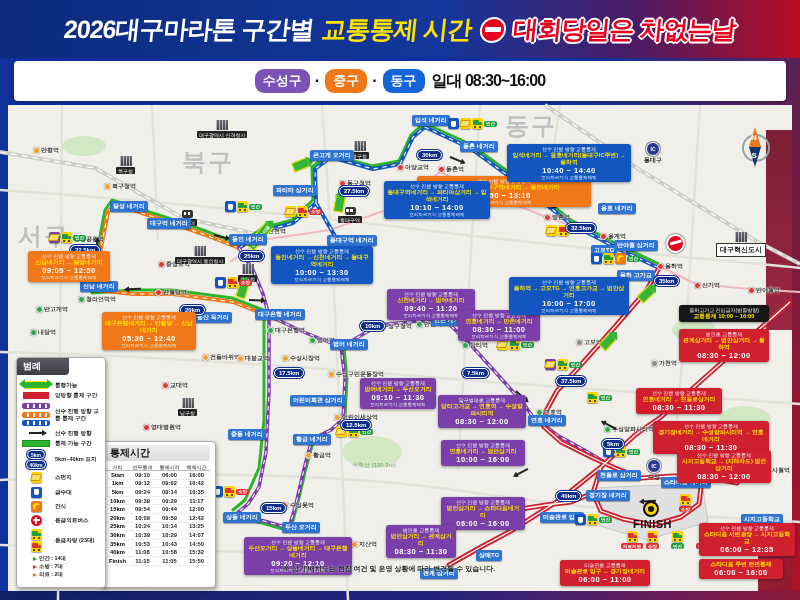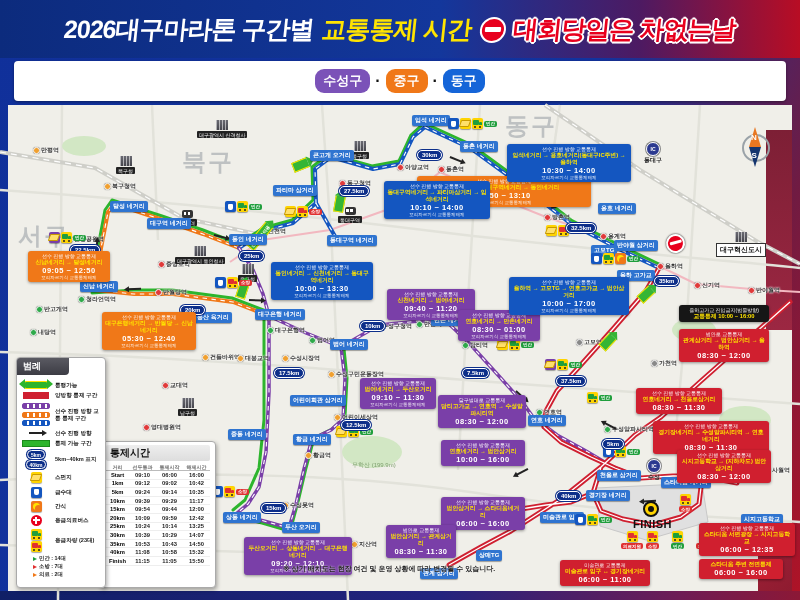--- a/index.html
+++ b/index.html
@@ -159,20 +159,21 @@
   </div>
 
   <div class="sub">
     <span id="district-badges" style="display:flex;align-items:center;gap:5px;">
         <div class="badge" style="background: rgb(123, 82, 184);">수성구</div>
         <span class="s-dot">·</span>
         <div class="badge" style="background: rgb(240, 120, 24);">중구</div>
         <span class="s-dot">·</span>
         <div class="badge" style="background: rgb(21, 101, 216);">동구</div>
       </span>
+    <span class="s-blk">일대 08:30~16:00</span>
   </div>
 
   <div class="mapbg"></div>
   <div class="rband"></div>
   <div class="rcorner"></div>
 
   <svg class="routes" width="800" height="600" viewBox="0 0 800 600">
     <g>
       <path class="road" d="M0,190 C150,200 300,215 440,232 S700,258 800,268"></path>
       <path class="road" d="M0,352 C180,356 360,372 520,384 S720,398 800,404"></path>
@@ -249,42 +250,42 @@
         <div class="cm">대구은행네거리 → 반월당 → 신남네거리</div>
         <div class="ctm">05:30 ~ 12:40</div>
         <div class="cf">꼬리자르기식 교통통제해제</div>
       </div>
       <div class="callout c-blue" style="left: 384px; top: 181px; width: 100px;">
         <div class="ct">선수 진행 방향 교통통제</div>
         <div class="cm">동대구역네거리 → 파티마삼거리 → 입석네거리</div>
         <div class="ctm">10:10 ~ 14:00</div>
         <div class="cf">꼬리자르기식 교통통제해제</div>
       </div>
-      <div class="callout c-blue" style="left: 271px; top: 246px; width: 96px; margin-top: 16px;">
+      <div class="callout c-blue" style="left: 271px; top: 246px; width: 96px;">
         <div class="ct">선수 진행 방향 교통통제</div>
         <div class="cm">동인네거리 → 신천네거리 → 동대구역네거리</div>
         <div class="ctm">10:00 ~ 13:30</div>
         <div class="cf">꼬리자르기식 교통통제해제</div>
       </div>
       <div class="callout c-blue" style="left: 507px; top: 144px; width: 118px;">
         <div class="ct">선수 진행 방향 교통통제</div>
         <div class="cm">입석네거리 → 용호네거리(동대구IC주변) → 율하역</div>
-        <div class="ctm">10:30 ~ 14:00</div>
+        <div class="ctm">10:40 ~ 14:40</div>
         <div class="cf">꼬리자르기식 교통통제해제</div>
       </div>
       <div class="callout c-purple" style="left: 387px; top: 289px; width: 82px;">
         <div class="ct">선수 진행 방향 교통통제</div>
         <div class="cm">신천네거리 → 범어네거리</div>
         <div class="ctm">09:40 ~ 11:20</div>
         <div class="cf">꼬리자르기식 교통통제해제</div>
       </div>
       <div class="callout c-purple" style="left: 458px; top: 310px; width: 76px;">
         <div class="ct">선수 진행 방향 교통통제</div>
         <div class="cm">연호네거리 → 만촌네거리</div>
-        <div class="ctm">08:30 ~ 01:00</div>
+        <div class="ctm">08:30 ~ 11:00</div>
         <div class="cf">꼬리자르기식 교통통제해제</div>
       </div>
       <div class="callout c-purple" style="left: 360px; top: 378px; width: 70px;">
         <div class="ct">선수 진행 방향 교통통제</div>
         <div class="cm">범어네거리 → 두산오거리</div>
         <div class="ctm">09:10 ~ 11:30</div>
         <div class="cf">꼬리자르기식 교통통제해제</div>
       </div>
       <div class="callout c-purple" style="left: 438px; top: 395px; width: 82px;">
         <div class="ct">달구벌대로 교통통제</div>

